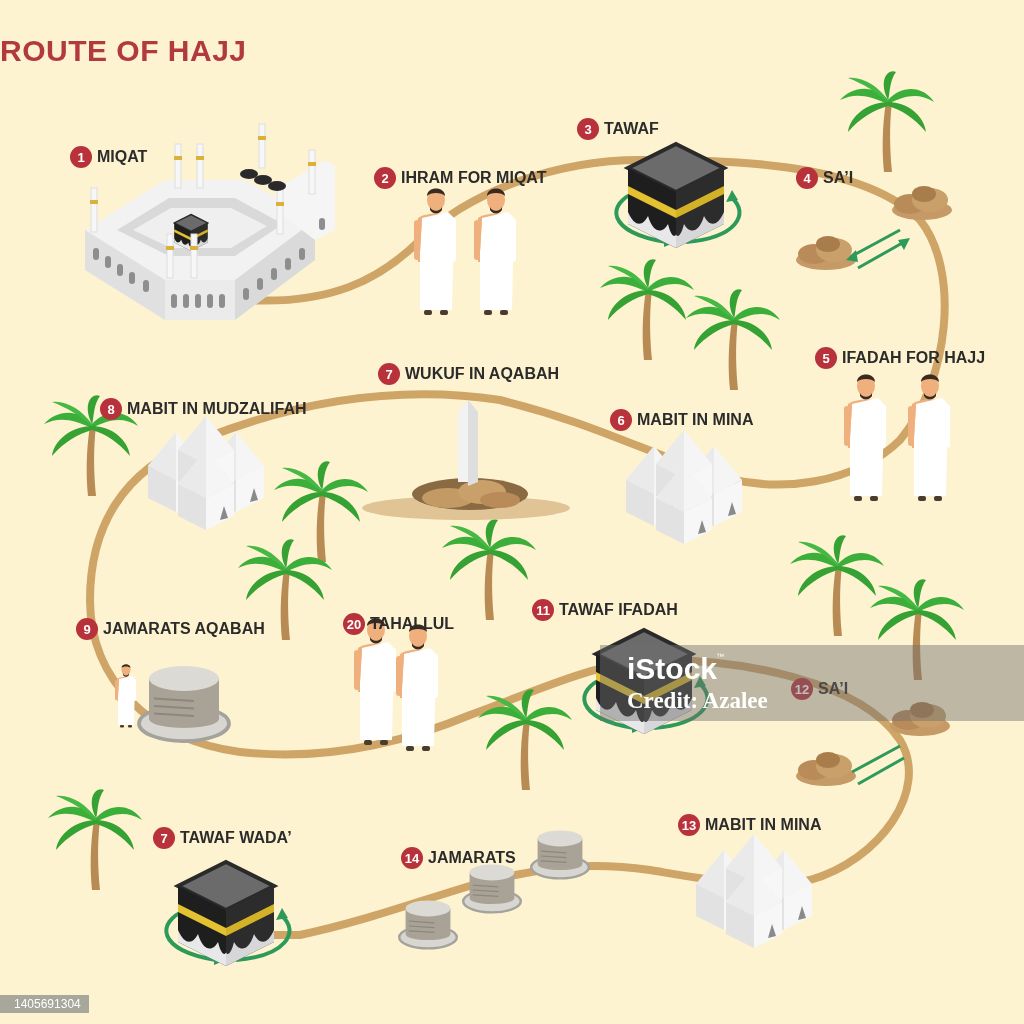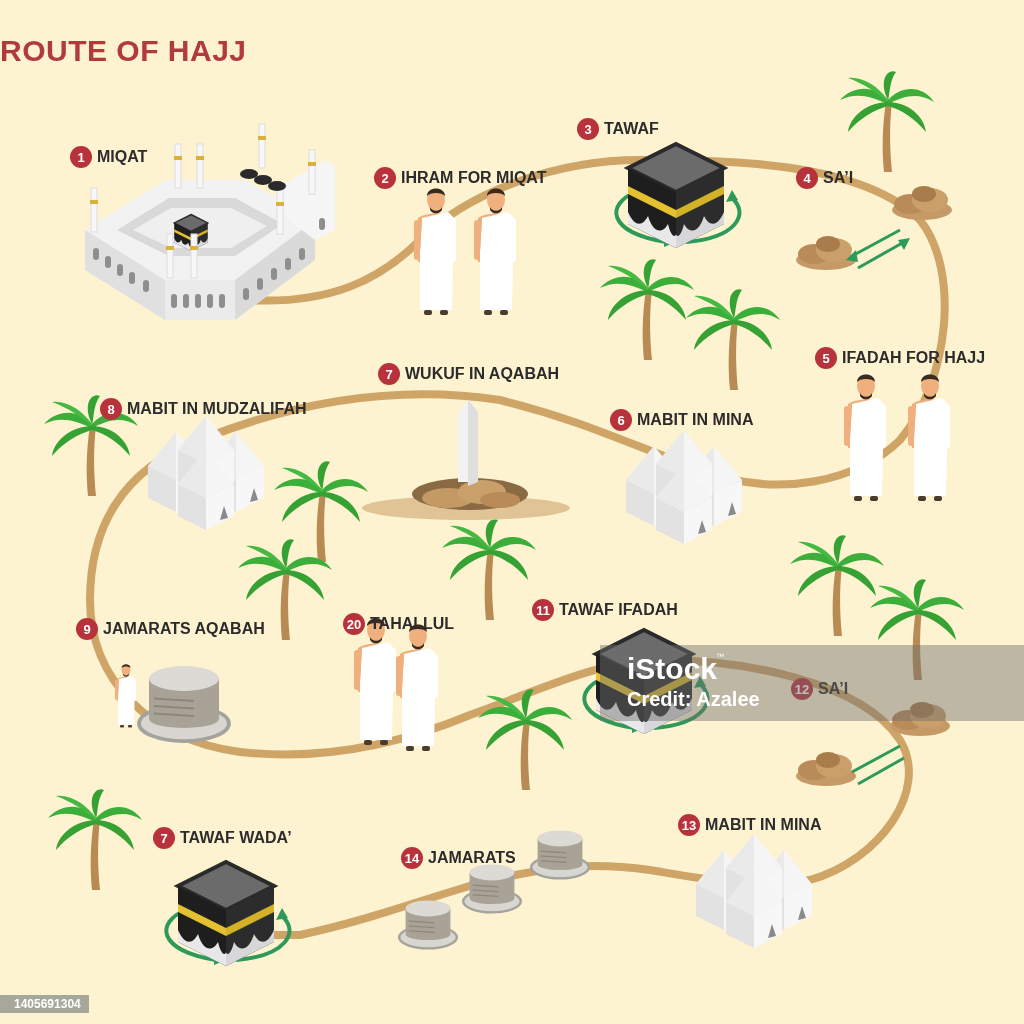--- a/index.html
+++ b/index.html
@@ -5,22 +5,22 @@
     html, body { margin: 0; padding: 0; }
     body { width: 1024px; height: 1024px; background: #fdf3d0; overflow: hidden; position: relative; font-family: "Liberation Sans", "DejaVu Sans", sans-serif; }
     #stage { position: absolute; left: 0; top: 0; width: 1024px; height: 1024px; }
     .title { position: absolute; left: 0; width: 1024px; top: 34px; text-align: left; color: #b03a3e; font-weight: bold; font-size: 30px; letter-spacing: 0.5px; font-family: "Liberation Sans", sans-serif; }
     .step { position: absolute; display: flex; align-items: center; gap: 5px; }
     .badge { width: 22px; height: 22px; border-radius: 50%; background: #b8323b; color: #fff; font-weight: bold; font-size: 13px; display: flex; align-items: center; justify-content: center; font-family: "Liberation Sans", sans-serif; }
     .step-label { font-weight: bold; font-size: 16px; color: #2b2b2b; font-family: "Liberation Sans", sans-serif; white-space: nowrap; }
     .watermark { position: absolute; left: 600px; top: 645px; width: 424px; height: 76px; background: rgba(110,110,110,0.45); }
     .wm-brand { position: absolute; left: 627px; top: 652px; color: #fff; font-weight: bold; font-size: 30px; font-family: "Liberation Sans", sans-serif; }
     .wm-tm { position: absolute; left: 716px; top: 652px; color: #fff; font-size: 8px; font-family: "Liberation Sans", sans-serif; }
-    .wm-credit { position: absolute; left: 627px; top: 688px; color: #fff; font-weight: bold; font-size: 20px; font-family: Liberation Sans, sans-serif; }
-    .image-id { position: absolute; left: 0; top: 995px; padding: 2px 8px 2px 14px; background: #a8a79c; color: #fff; font-weight: bold; font-size: 12px; font-family: "Liberation Sans", sans-serif; }
+    .wm-credit { position: absolute; left: 627px; top: 688px; color: #fff; font-weight: bold; font-size: 23px; font-family: Liberation Serif, serif; }
+    .image-id { position: absolute; left: 0; top: 995px; padding: 2px 8px 2px 14px; background: #a8a79c; color: #fff; font-weight: normal; font-size: 12px; font-family: "Liberation Sans", sans-serif; }
   </style>
 </head>
 <body>
 
 <svg id="stage" viewBox="0 0 1024 1024" xmlns="http://www.w3.org/2000/svg">
   <defs>
     <g id="palm">
       <path d="M0,0 C-2,-20 -2,-45 2,-70 L8,-70 C5,-45 6,-20 8,0 Z" fill="#b88b55"></path>
       <path d="M4,-72 C-10,-88 -32,-86 -44,-72 C-28,-80 -14,-76 4,-68 Z" fill="#3cae3a"></path>
       <path d="M4,-72 C18,-88 40,-86 50,-70 C34,-80 20,-76 4,-68 Z" fill="#3cae3a"></path>

